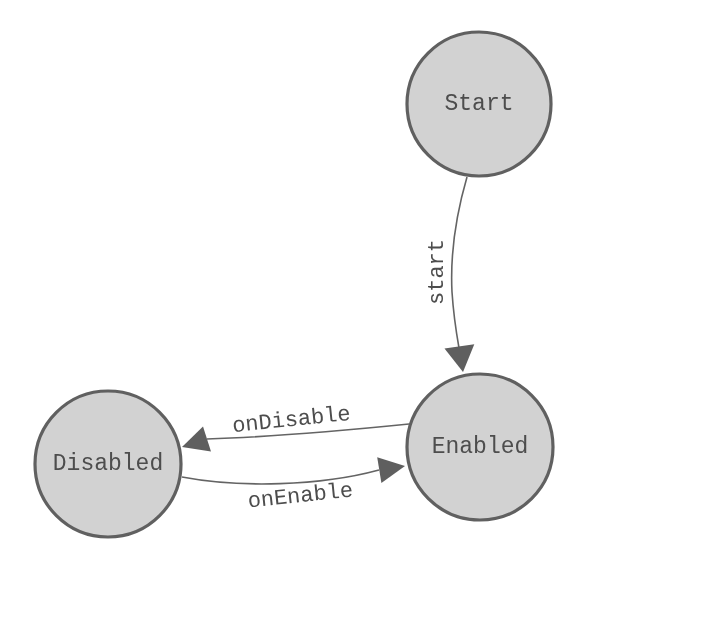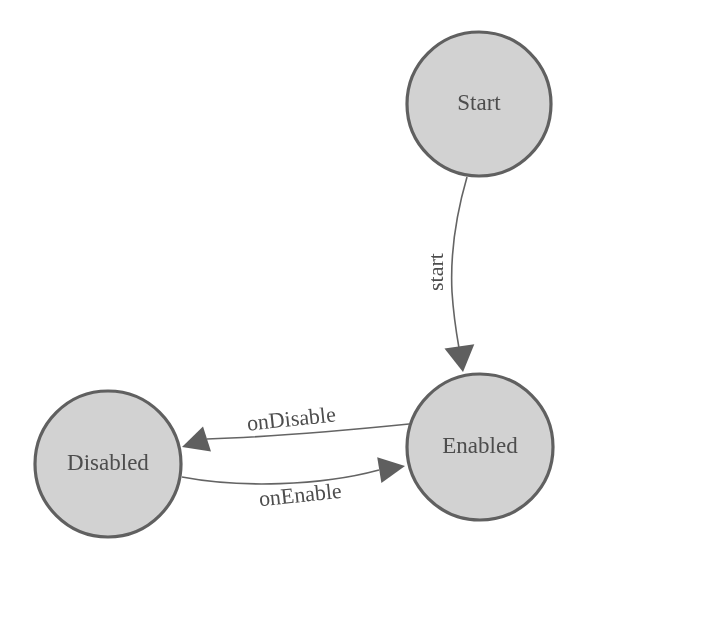--- a/index.html
+++ b/index.html
@@ -9,21 +9,21 @@
   }
   body {
     width: 702px;
     height: 633px;
     overflow: hidden;
   }
   .diagram-page {
     width: 630px;
     height: 633px;
     background: var(--page-bg, #ffffff);
-    font-family: Liberation Serif, serif;
+    font-family: Liberation Mono, monospace;
   }
   svg { display: block; }
   .node {
     fill: var(--node-fill, #d2d2d2);
     stroke: var(--node-border, #606060);
     stroke-width: 3.2px;
   }
   .edge {
     fill: none;
     stroke: var(--edge-line, #646464);

